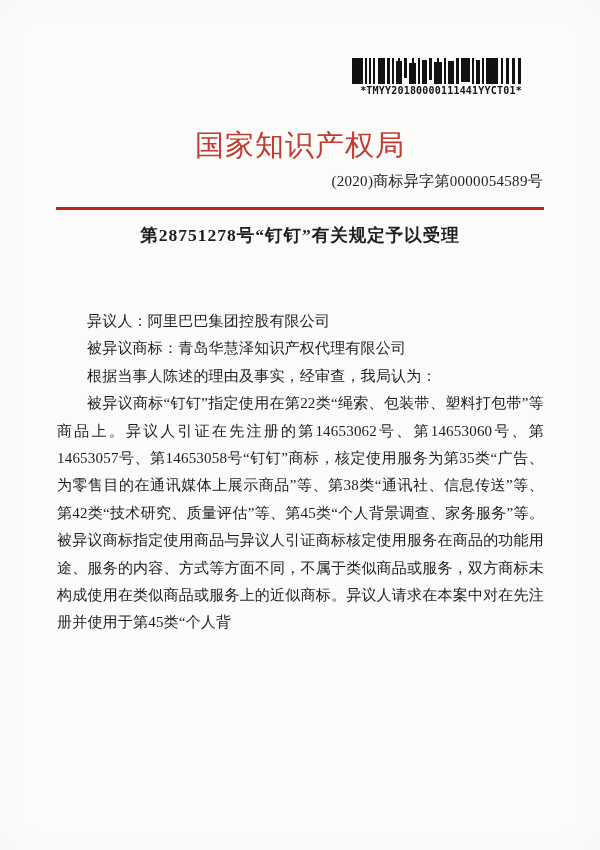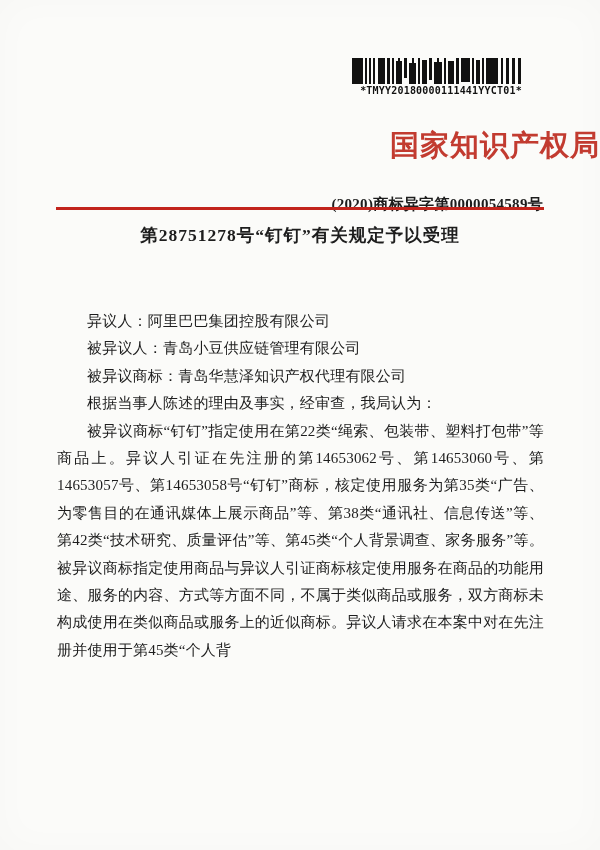--- a/index.html
+++ b/index.html
@@ -37,33 +37,32 @@
     font-weight: bold;
     letter-spacing: 0.2px;
     white-space: nowrap;
     color: #111;
   }
   .agency-title {
     position: absolute;
     top: 126px;
     left: 0;
     width: 100%;
-    text-align: right;
+    text-align: center;
     font-size: 29px;
-    font-weight: 700;
+    font-weight: 400;
     letter-spacing: 1px;
     color: var(--accent-red, #c23b30);
   }
   .doc-number {
     position: absolute;
-    top: 195px;
+    top: 172px;
     right: 57px;
     font-size: 15px;
     letter-spacing: 0.3px;
-    font-weight: bold;
   }
   .red-rule {
     position: absolute;
     top: 207px;
     left: 56px;
     width: 488px;
     height: 3px;
     background: var(--rule-red, #c2241c);
   }
   .doc-title {
@@ -140,20 +139,19 @@
   <div class="agency-title">国家知识产权局</div>
 
   <div class="doc-number">(2020)商标异字第0000054589号</div>
 
   <div class="red-rule"></div>
 
   <div class="doc-title">第28751278号“钉钉”有关规定予以受理</div>
 
   <div class="body-text">
     <div class="party-line">异议人：阿里巴巴集团控股有限公司</div>
-    <div class="party-line">被异议人：青岛小豆供应链管理有限公司</div>
     <div class="party-line">被异议商标：青岛华慧泽知识产权代理有限公司</div>
 
     <p>根据当事人陈述的理由及事实，经审查，我局认为：</p>
     <p>被异议商标“钉钉”指定使用在第22类“绳索、包装带、塑料打包带”等商品上。异议人引证在先注册的第14653062号、第14653060号、第14653057号、第14653058号“钉钉”商标，核定使用服务为第35类“广告、为零售目的在通讯媒体上展示商品”等、第38类“通讯社、信息传送”等、第42类“技术研究、质量评估”等、第45类“个人背景调查、家务服务”等。被异议商标指定使用商品与异议人引证商标核定使用服务在商品的功能用途、服务的内容、方式等方面不同，不属于类似商品或服务，双方商标未构成使用在类似商品或服务上的近似商标。异议人请求在本案中对在先注册并使用于第45类“个人背</p>
   </div>
 
 </div>
 
 </body></html>

